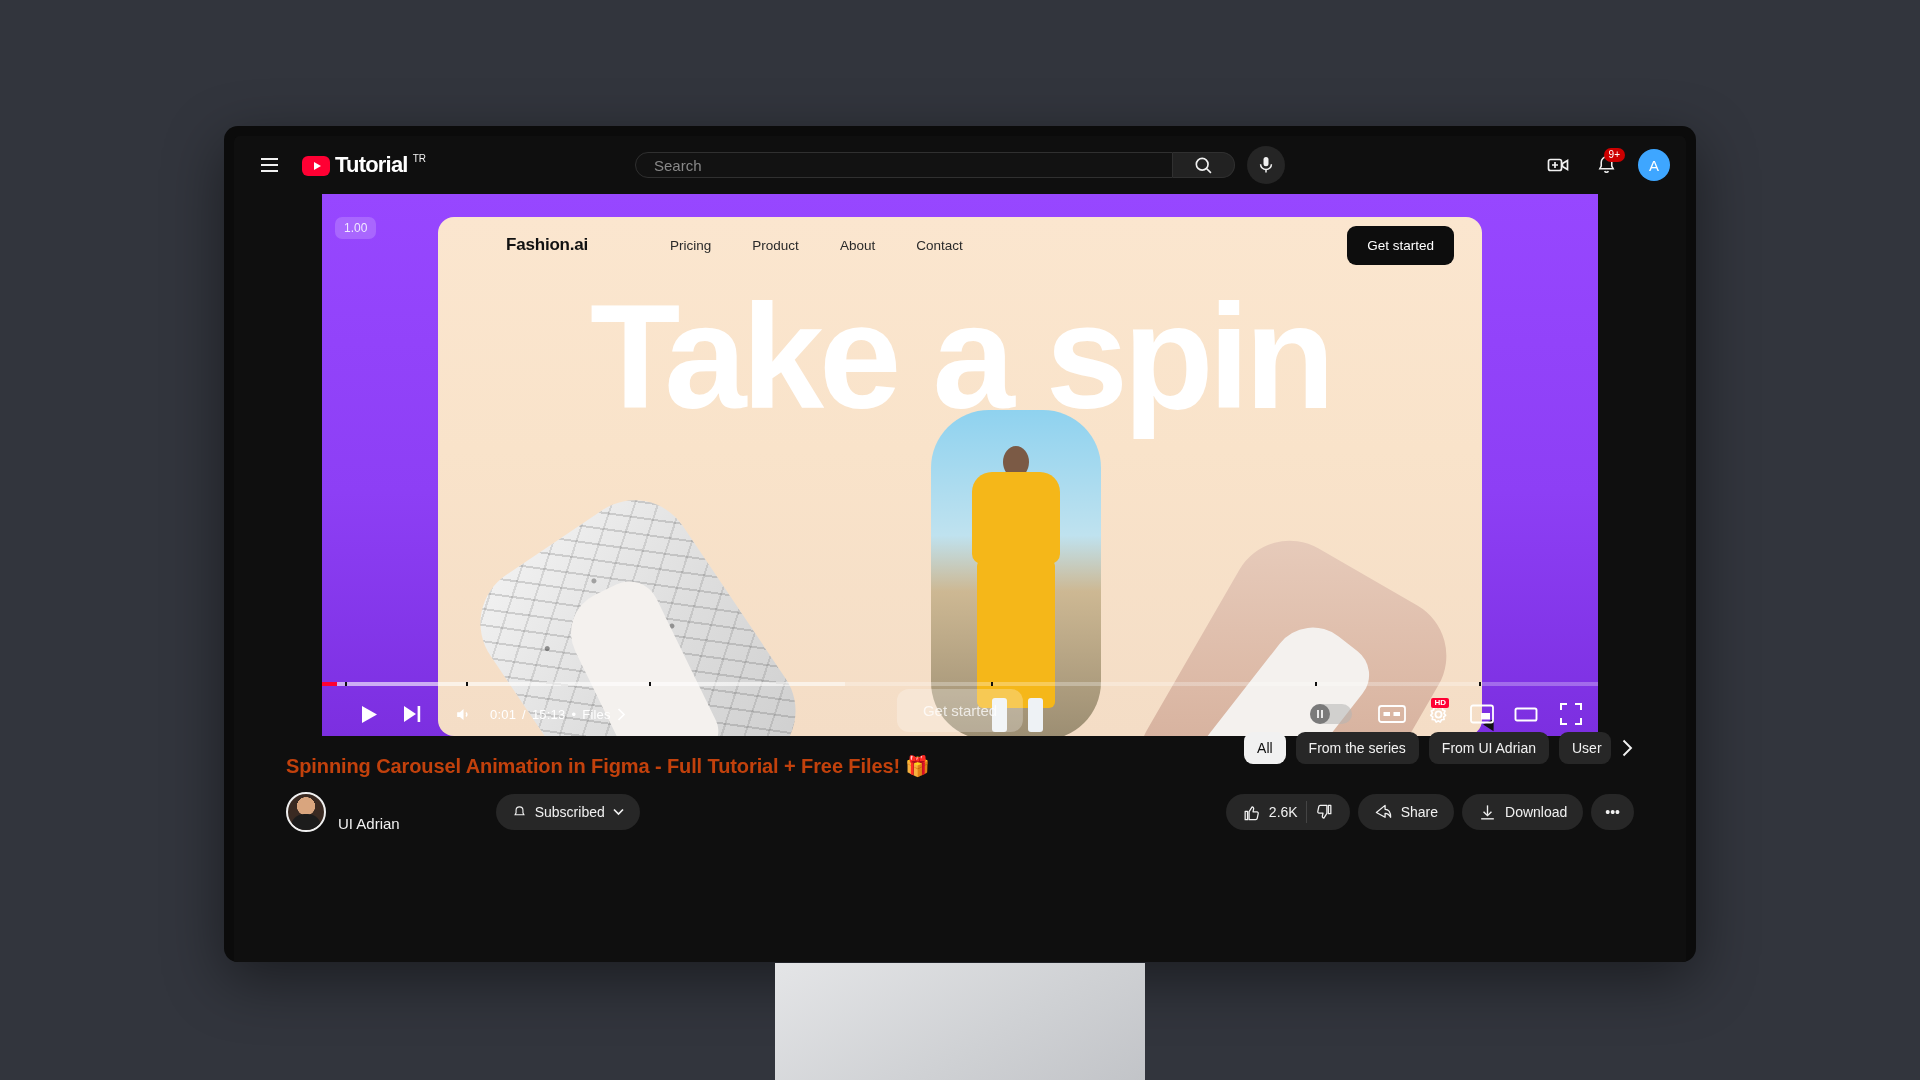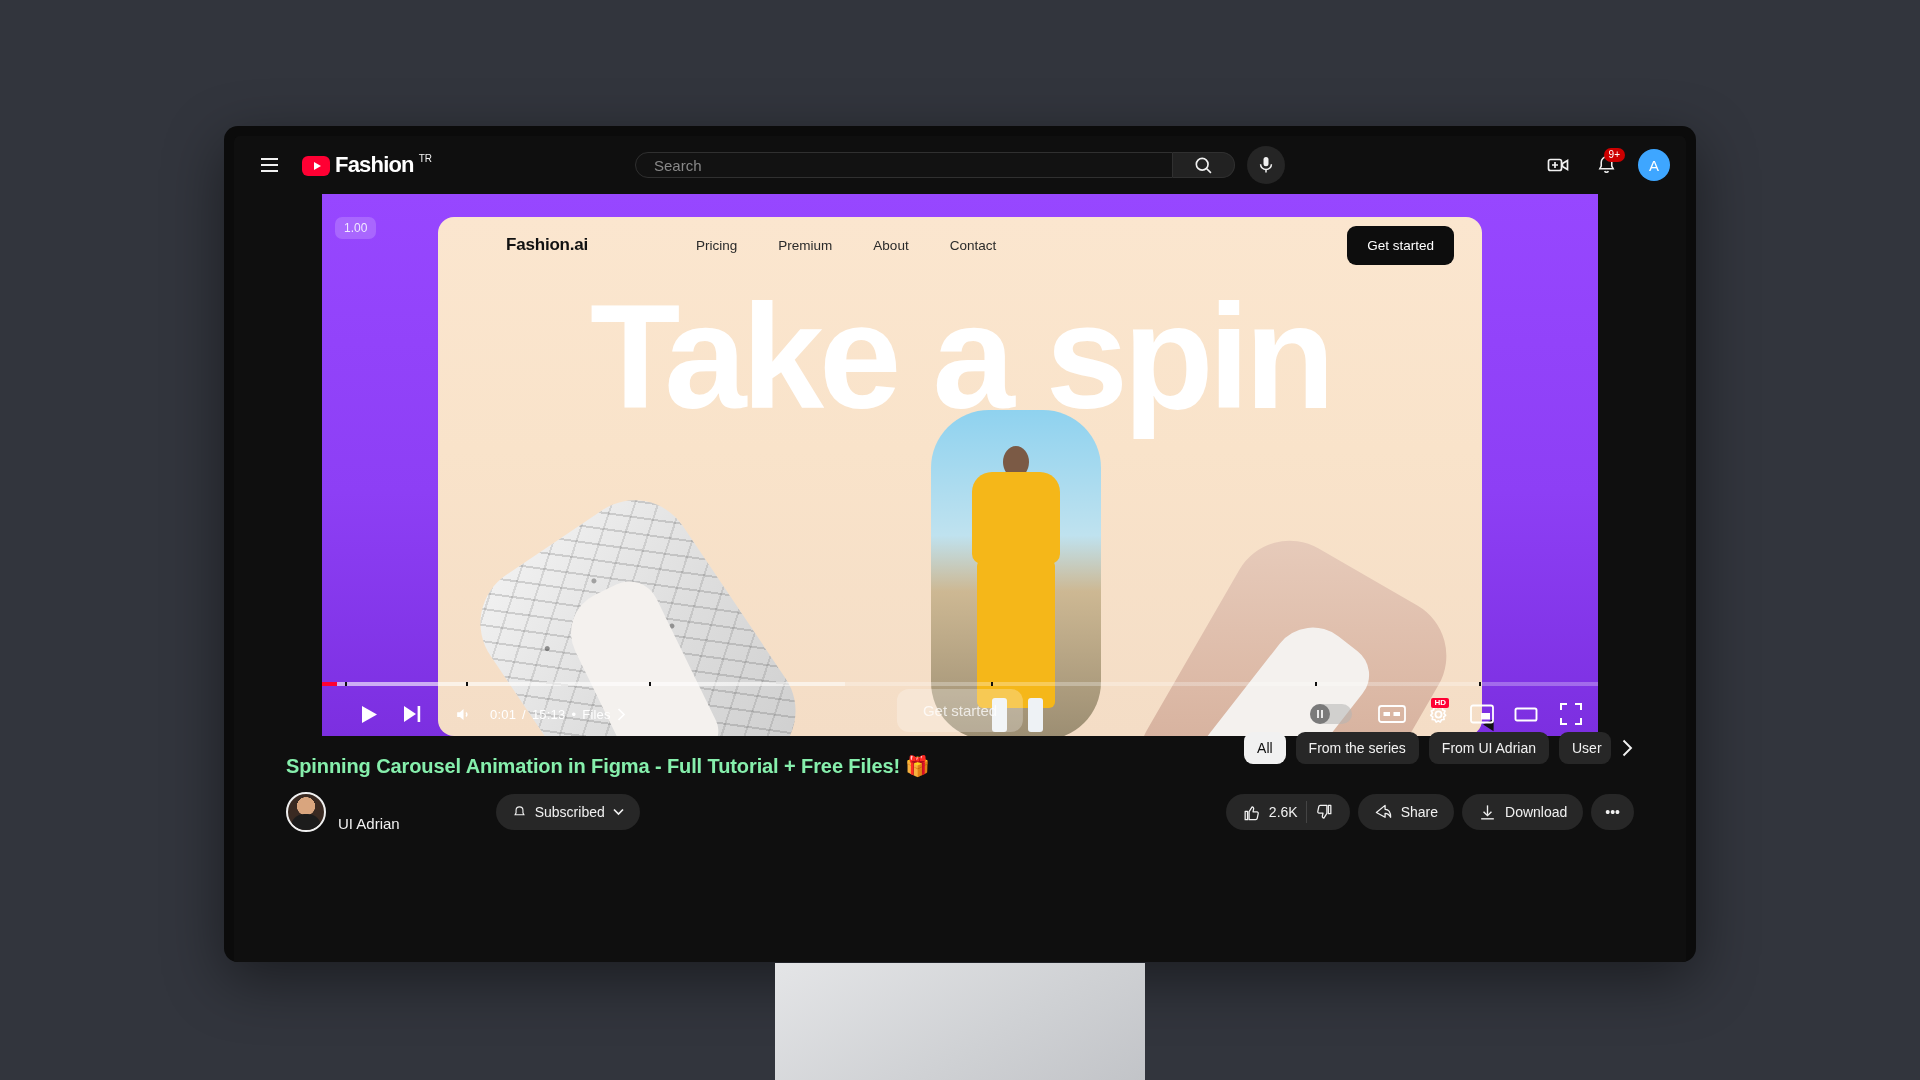--- a/index.html
+++ b/index.html
@@ -119,21 +119,21 @@
     position:absolute; left:116px; top:23px; right:116px; bottom:0;
     background:linear-gradient(180deg,#fbe6cf 0%,#f9e3ca 45%,#f4ddc6 100%);
     overflow:hidden;
     border-radius:16px;
   }
   #site-nav {
     height:56px; display:flex; align-items:center;
     padding:0 28px 0 68px;
   }
   .brand { color:#111; font-size:17px; font-weight:700; letter-spacing:-.2px; }
-  .site-links { display:flex; gap:41px; margin-left:108px; }
+  .site-links { display:flex; gap:41px; margin-left:82px; }
   .site-links span { color:#2a2a2a; font-size:13.5px; cursor:pointer; }
   .cta {
     margin-left:auto; background:#0d0d0d; color:#fff;
     font-size:13.5px; padding:12px 20px; border-radius:9px; cursor:pointer;
   }
   #headline {
     position:absolute; left:0; right:0; top:66px;
     text-align:center; color:#fff;
     font-size:148px; font-weight:700; letter-spacing:-5px; line-height:1;
     font-family:"Liberation Sans", sans-serif;
@@ -226,21 +226,21 @@
     display:flex;align-items:center;justify-content:center;
   }
   .autoplay-knob i { display:block; width:2px; height:8px; background:#e9e9e9; margin:0 1px; }
   .hd-badge {
     position:absolute; top:4px; right:1px; background:#ff0033; color:#fff;
     font-size:8px; font-weight:700; padding:0 3px; border-radius:2px; line-height:10px;
   }
 
   
   #below { background:#0f0f0f; padding:18px 52px 0 52px; position:relative; }
-  #video-title { color:#86efac; font-size:20px; font-weight:700; letter-spacing:-.1px; }
+  #video-title { color:#c2410c; font-size:20px; font-weight:700; letter-spacing:-.1px; }
   #meta-row { display:flex; align-items:center; margin-top:14px; gap:12px; }
   #channel { display:flex; align-items:flex-end; gap:12px; }
   #ch-avatar {
     width:40px;height:40px;border-radius:50%;
     background:radial-gradient(circle at 50% 34%, #d9a57e 0 30%, #3a2a22 31% 100%);
     border:2px solid #efefef; overflow:hidden; position:relative; flex:none;
   }
   #ch-avatar:after{
     content:""; position:absolute; left:50%; top:56%; transform:translateX(-50%);
     width:30px;height:22px;background:#1c1c1c;border-radius:13px 13px 0 0;
@@ -281,21 +281,21 @@
     <div class="hdr-left">
       <div class="hamburger">
         <span></span>
             <span></span>
             <span></span>
       </div>
       <div class="yt-logo">
         <div class="yt-mark">
               <i></i>
             </div>
-        <div class="yt-word">Fashion</div>
+        <div class="yt-word">Tutorial</div>
         <div class="yt-cc">TR</div>
       </div>
     </div>
 
     <div class="hdr-center">
       <div class="search-wrap">
         <div class="search-box">
           <input type="text" placeholder="Search" style="">
         </div>
         <div class="search-btn">
@@ -337,21 +337,21 @@
   <div id="player">
     <div id="video-stage">
 
       <div id="speed-badge">1.00</div>
 
       <div id="site">
         <div id="site-nav">
           <div class="brand">Fashion.ai</div>
           <div class="site-links">
             <span>Pricing</span>
-            <span>Premium</span>
+            <span>Product</span>
             <span>About</span>
             <span>Contact</span>
           </div>
           <div class="cta">Get started</div>
         </div>
 
         <div id="headline">Take a spin</div>
 
         <div class="card" id="card-left">
           <div class="doodle"></div>

